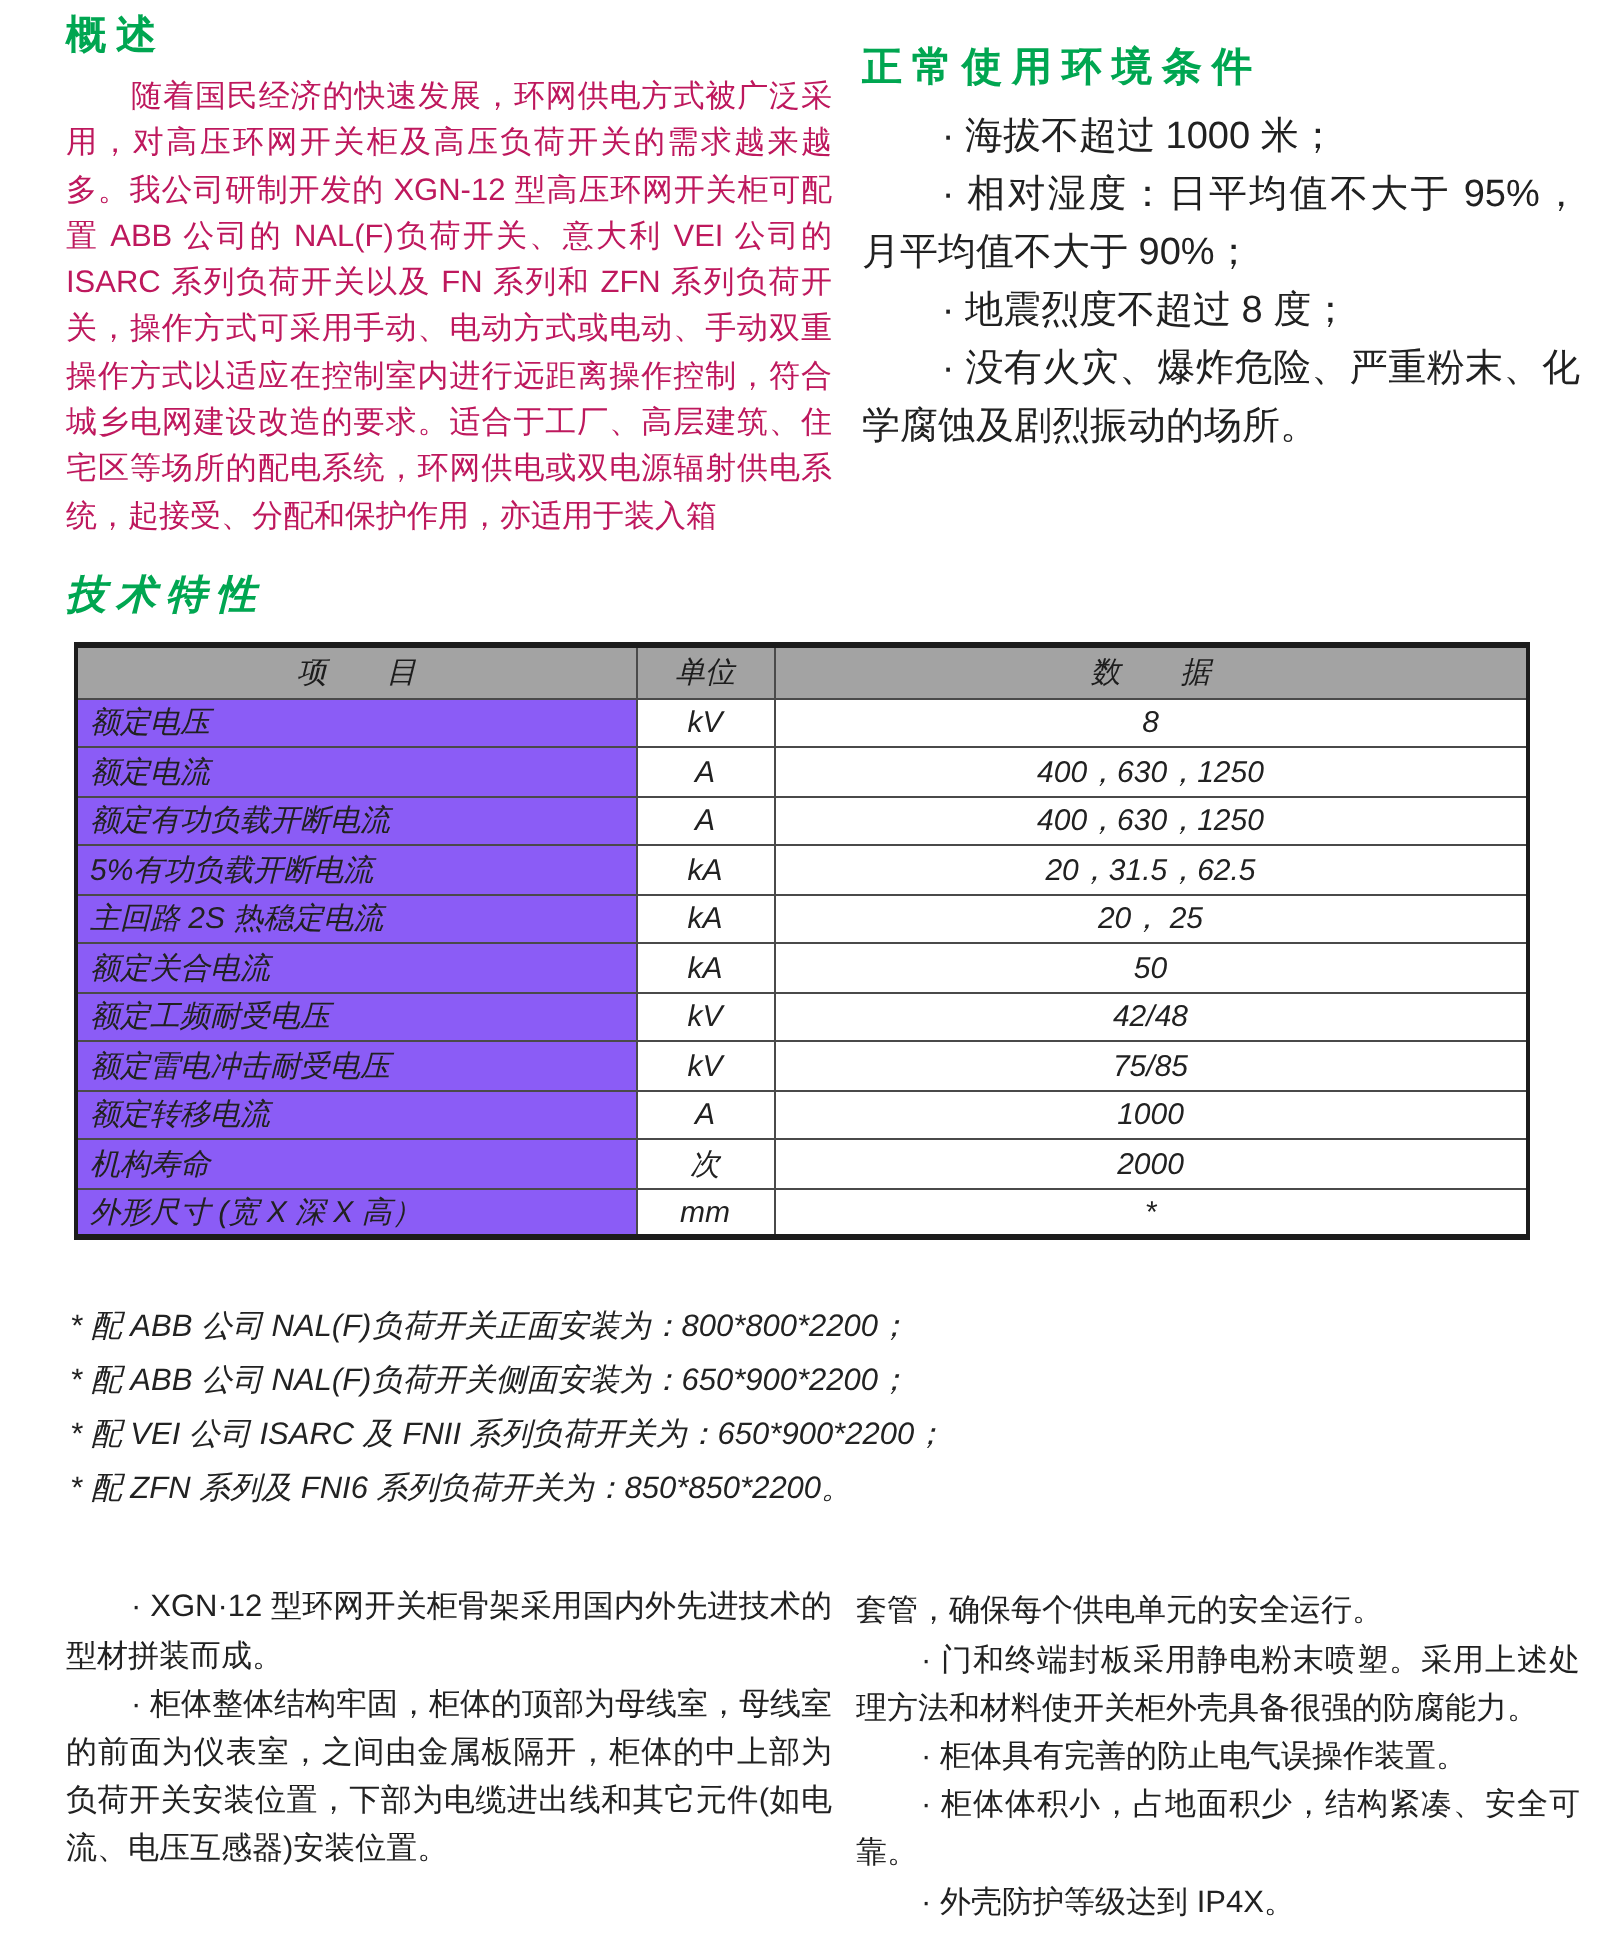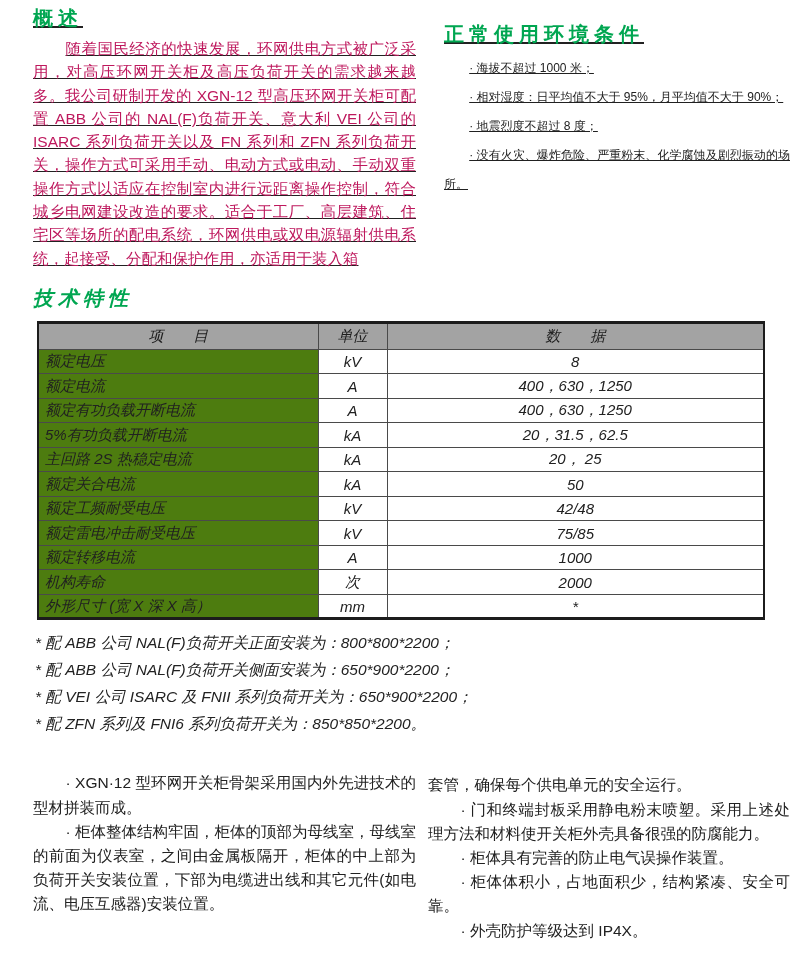--- a/index.html
+++ b/index.html
@@ -18,39 +18,39 @@
     height: 979px;
   }
   h2.sec-heading {
     color: #00a651;
     font-size: 20px;
     font-weight: bold;
     letter-spacing: 5px;
     line-height: 1.2;
   }
   
-  .top-cols { display: flex; gap: 28px; text-decoration: underline; }
+  .top-cols { display: flex; gap: 15px; }
   .col-left { width: 383px; flex: 0 0 auto; }
   .col-right { flex: 1 1 auto; padding-top: 2px; }
   .body-text {
     font-size: 15.5px;
     line-height: 23.3px;
     text-align: justify;
     color: #be185d;
   }
   .indent { text-indent: 2.1em; }
   .col-left h2 { margin-bottom: 7px; }
   .col-right .intro {
     font-size: 15.5px;
     line-height: 28px;
     text-align: justify;
   }
   .col-right h2 { margin-top: 14px; margin-bottom: 8px; }
   .env-list p {
-    font-size: 12px;
+    font-size: 19px;
     line-height: 29px;
     text-align: justify;
     text-indent: 2.1em;
     margin: 0;
   }
   
   .tech-section { margin-top: 16px; font-style: italic; }
   .tech-section h2 { margin-bottom: 11px; }
   table.tech-table {
     width: 728px;
@@ -66,25 +66,25 @@
     height: 24.5px;
     padding: 0 6px;
     font-weight: normal;
   }
   table.tech-table th {
     background: #a3a3a3;
     color: #1d1d1d;
     height: 27px;
     text-align: center;
   }
-  td.c-item { background: #4d7c0f; text-align: left; padding-left: 9px; width: 280px; }
+  td.c-item { background: #8b5cf6; text-align: left; padding-left: 9px; width: 280px; }
   td.c-unit { text-align: center; width: 69px; }
   td.c-data { text-align: center; }
   
-  .footnotes { margin-top: 9px; margin-left: 2px; }
+  .footnotes { margin-top: 30px; margin-left: 2px; }
   .footnotes p {
     font-size: 15.5px;
     line-height: 27px;
     color: #222;
   }
   
   .bottom-cols { display: flex; gap: 12px; margin-top: 34px; }
   .bottom-cols .col-left h2 { margin-bottom: 6px; }
   .feat p {
     font-size: 15.5px;

